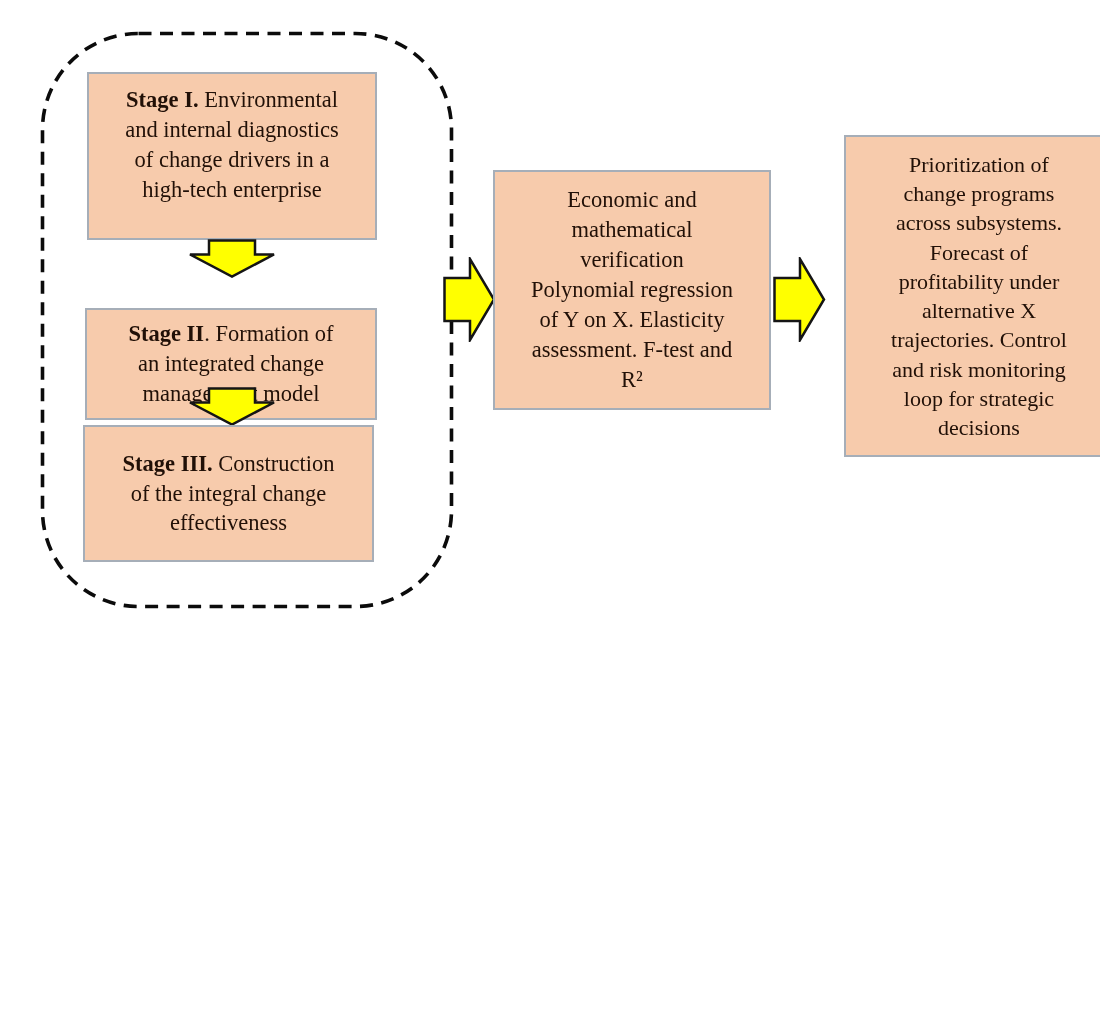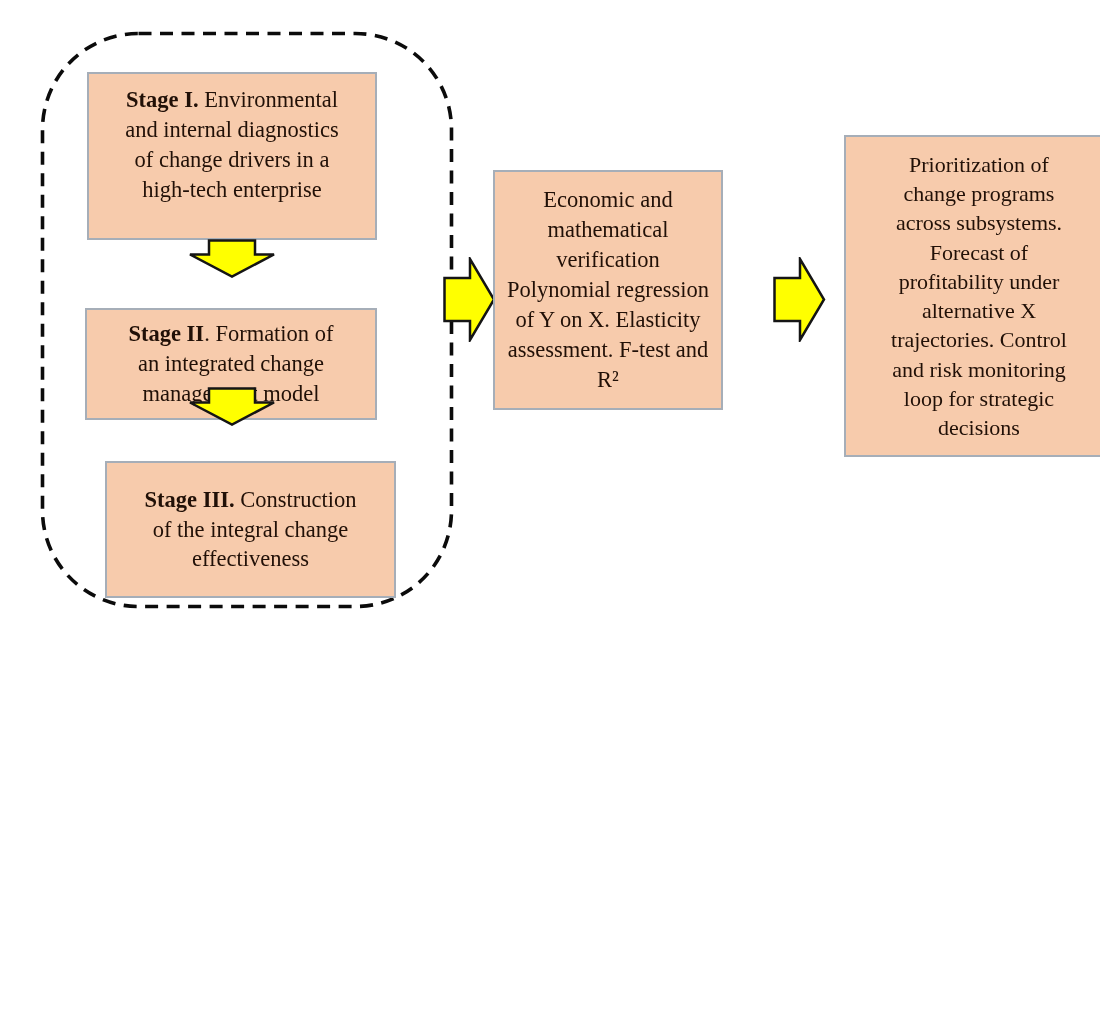--- a/index.html
+++ b/index.html
@@ -20,22 +20,22 @@
     display:flex;flex-direction:column;
     align-items:center;justify-content:center;
     text-align:center;
     white-space:pre-line;
     line-height:1.33;
   }
   .box .txt{display:inline;}
   .stage-box{font-size:22.5px;font-family:Liberation Serif, serif;}
   #stage-box-1{left:87px;top:72px;width:290px;height:168px;justify-content:flex-start;padding-top:11px;}
   #stage-box-2{left:85px;top:275px;width:292px;height:112px;margin-top:33px;}
-  #stage-box-3{left:105px;top:425px;width:291px;height:137px;margin-top:36px;}
-  #verification-box{left:493px;top:170px;width:230px;height:240px;font-size:22.5px;align-items:center;}
+  #stage-box-3{left:83px;top:425px;width:291px;height:137px;}
+  #verification-box{left:493px;top:170px;width:278px;height:240px;font-size:22.5px;align-items:center;}
   #output-box{left:844px;top:135px;width:270px;height:322px;font-size:22px;}
   .stage-title{font-weight:bold;}
   svg polygon{
     fill:var(--arrow-fill,#ffff00);
     stroke:var(--arrow-stroke,#151515);
     stroke-width:2.5;
     stroke-linejoin:miter;
   }
   #dashed-border rect{
     fill:none;

